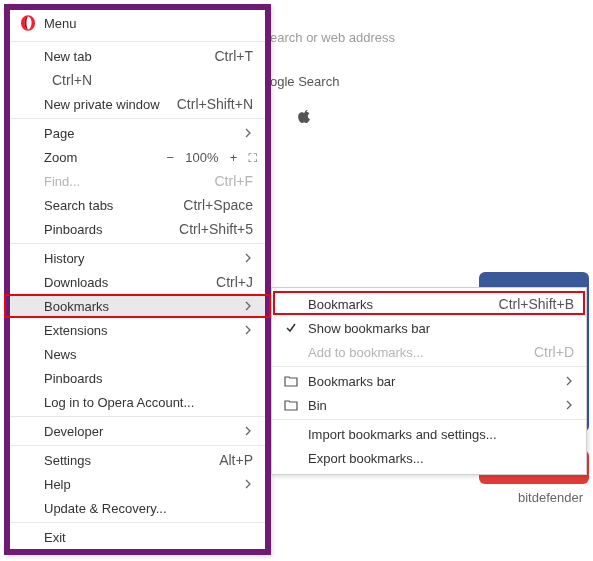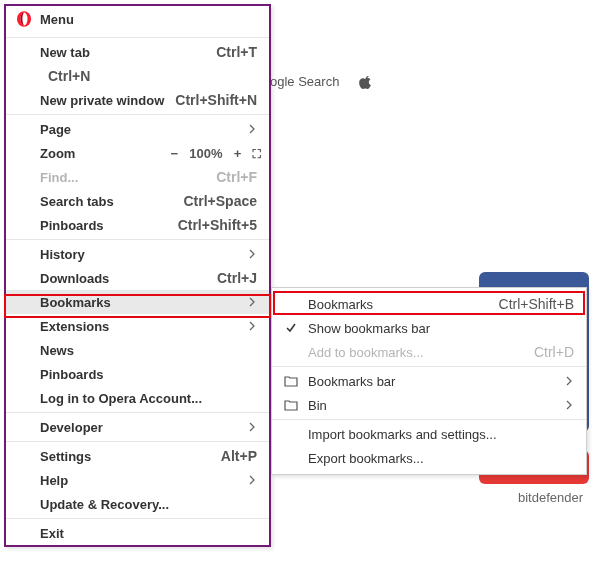--- a/index.html
+++ b/index.html
@@ -25,20 +25,21 @@
     color: #9b9b9b;
     font-size: 13px;
   }
   .bookmark-row {
     position: absolute;
     left: 270px; top: 74px;
     display: flex;
     align-items: center;
     gap: 20px;
     color: #555;
+    flex-direction: column;
   }
   .bookmark-row .bm {
     display: flex; align-items: center; gap: 6px;
   }
   .apple-icon svg { display:block; }
   .blue-card {
     position: absolute;
     right: 4px;
     top: 272px;
     width: 110px;
@@ -61,23 +62,22 @@
     top: 490px;
     color: #666;
     font-size: 13px;
   }
 
   .menu {
     position: absolute;
     left: 4px; top: 4px;
     width: 267px;
     background: #fff;
-    border: 2px solid #701a75;
+    border: 6px solid #701a75;
     box-shadow: 2px 2px 4px rgba(0,0,0,0.12);
-    font-weight: bold;
   }
   .menu-header {
     display: flex;
     align-items: center;
     gap: 8px;
     padding: 5px 10px 8px 10px;
   }
   .opera-logo svg { display:block; }
   .menu-header-title { font-size: 13px; color: #333; }
   .menu-sep {
@@ -138,20 +138,21 @@
     left: 10px; top: 0; bottom: 0;
     width: 18px;
     display: flex; align-items: center; justify-content: center;
   }
   .check svg, .folder svg { display:block; }
 </style>
 </head>
 <body>
 
 <div class="bg">
+  <div class="addressbar">earch or web address</div>
   <div class="bookmark-row">
     <div class="bm">
       <span>ogle Search</span>
     </div>
     <div class="bm">
       <span class="apple-icon">
         <svg width="14" height="14" viewBox="0 0 24 24">
             <path fill="#555" d="M16.365 1.43c0 1.14-.468 2.24-1.238 3.05-.83.87-2.18 1.55-3.28 1.46-.14-1.1.45-2.26 1.18-3 .82-.85 2.23-1.49 3.34-1.51zM20.5 17.32c-.56 1.3-.83 1.88-1.55 3.03-1 1.6-2.42 3.6-4.18 3.62-1.56.02-1.96-1.02-4.08-1.01-2.12.01-2.56 1.03-4.12 1.01-1.76-.02-3.1-1.82-4.1-3.42C.3 17.1-.58 12.04 1.36 8.68c1.15-1.98 2.97-3.24 4.88-3.27 1.78-.03 2.9 1.08 4.07 1.08 1.16 0 2.8-1.33 4.73-1.14.81.03 3.08.33 4.54 2.48-3.98 2.18-3.34 7.87.92 9.49z"></path>
           </svg>
       </span>

